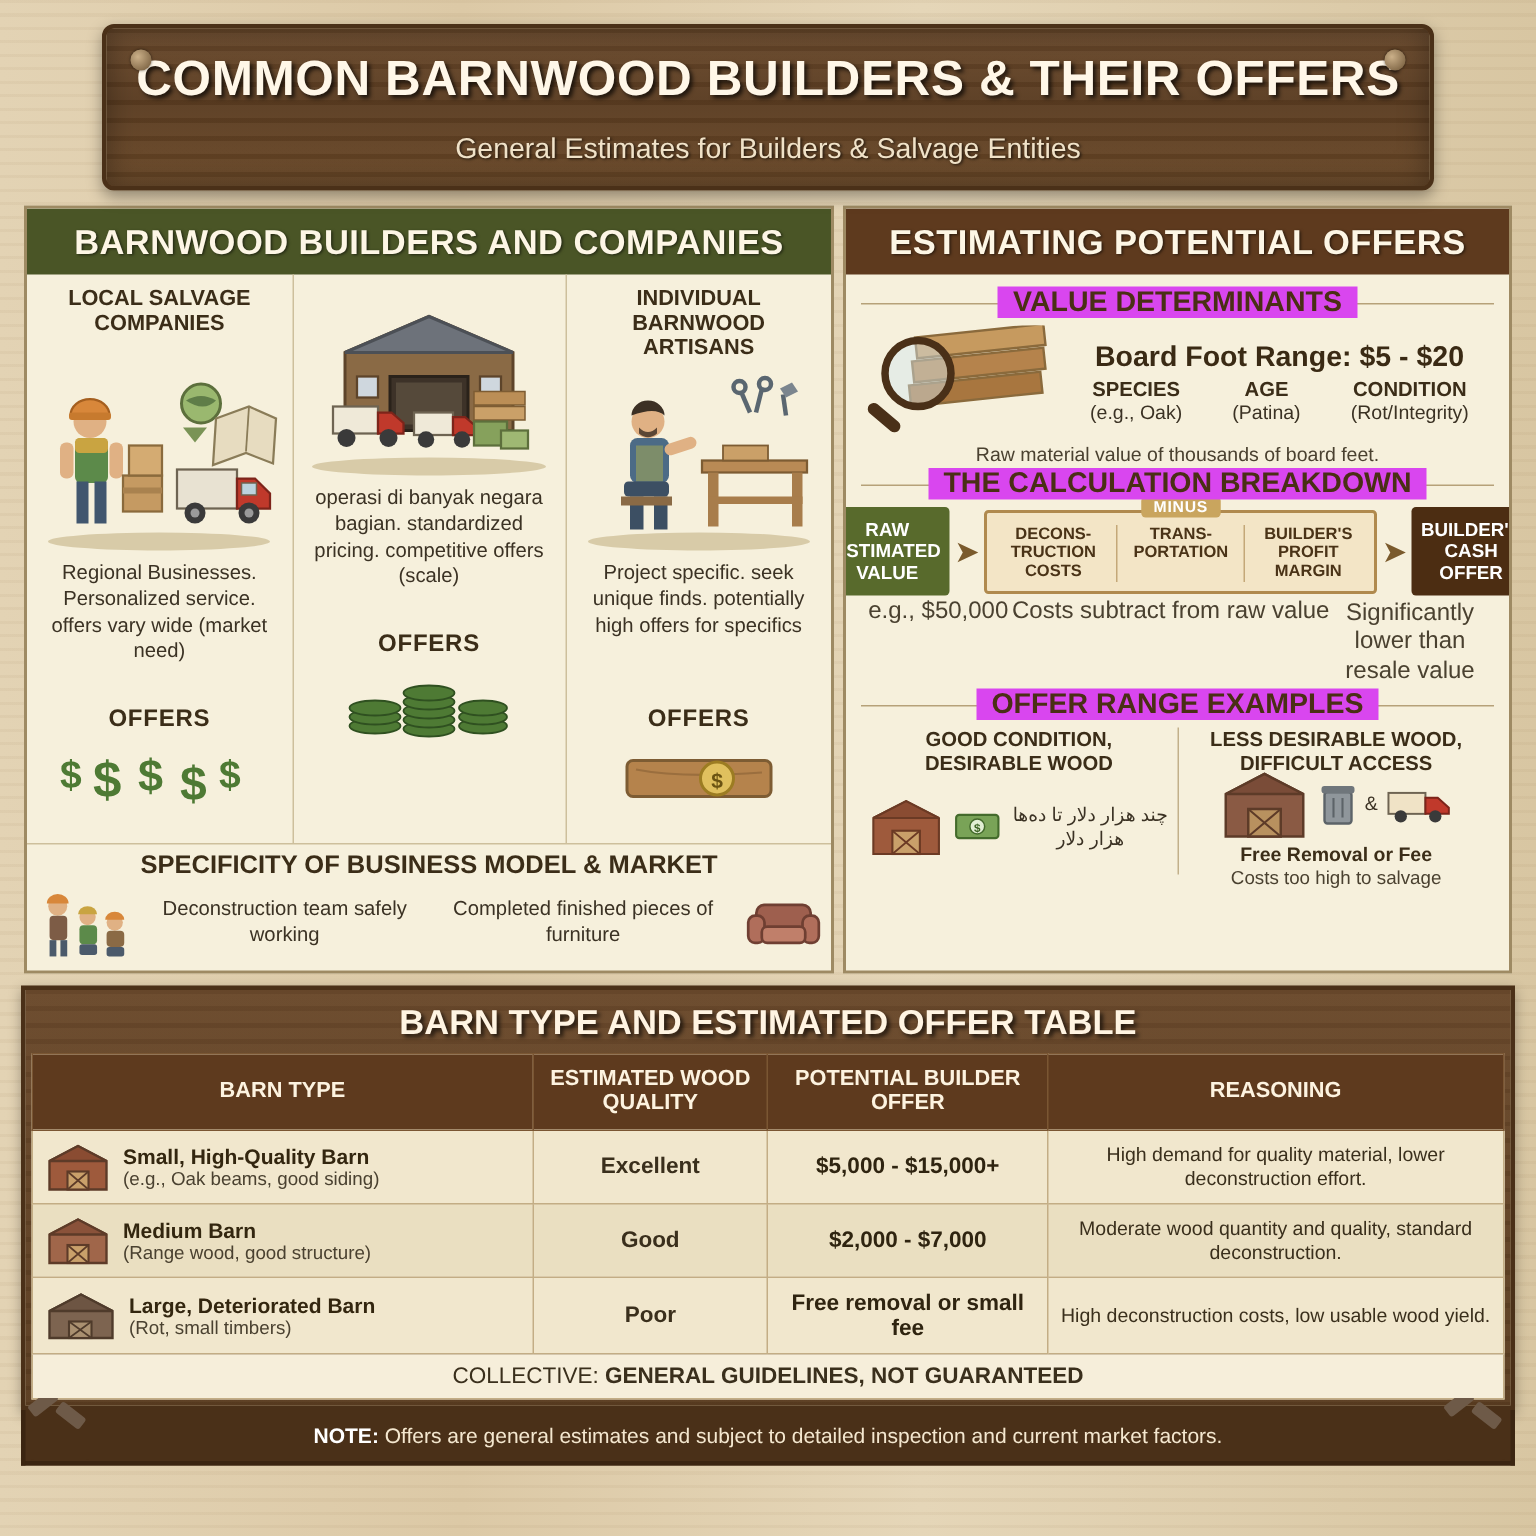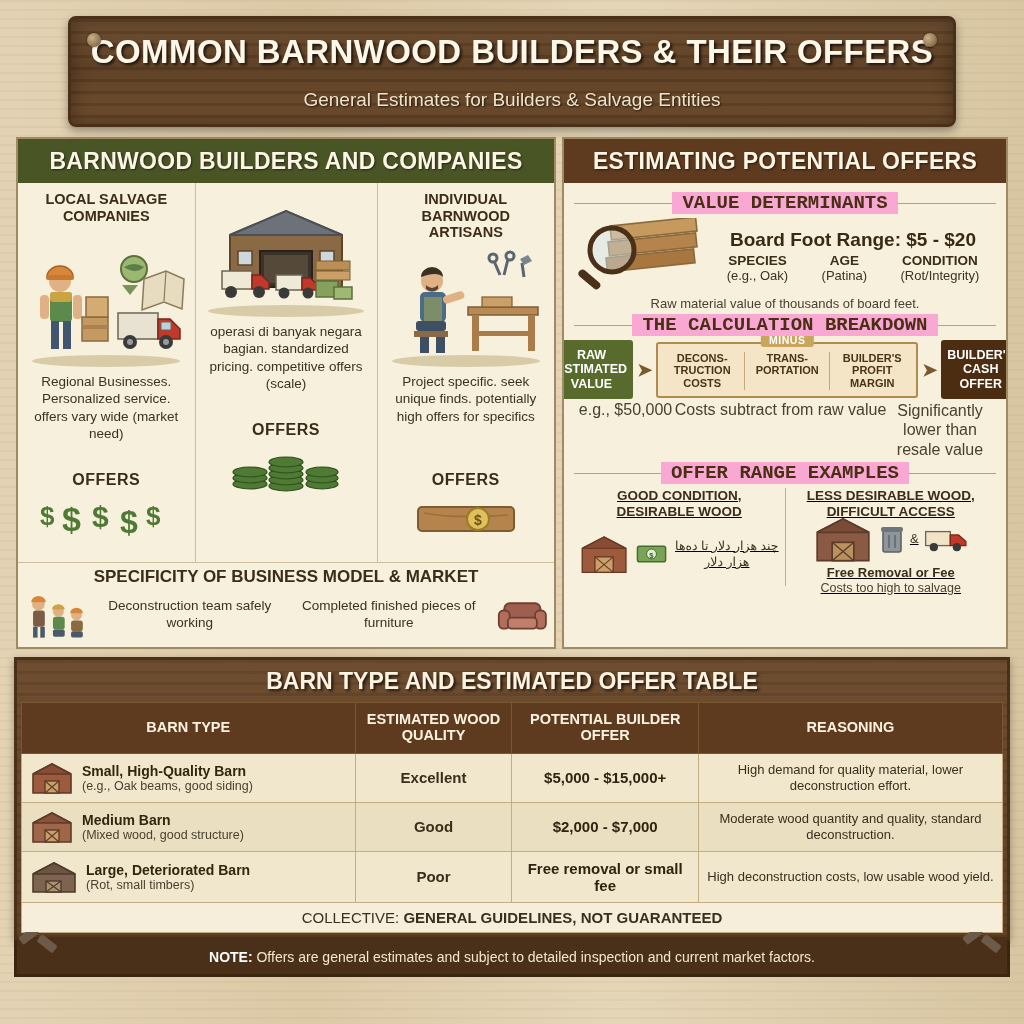--- a/index.html
+++ b/index.html
@@ -166,21 +166,21 @@
   
   .rp { padding: 6px 10px 4px 10px; }
   .rp-sect {
     font-size: 19px;
     font-weight: bold;
     color: #4a2f15;
     text-align: center;
     position: relative;
     margin: 2px 0 4px 0;
   }
-  .rp-sect span.txt { background: #f9a8d4; padding: 0 10px; position: relative; z-index: 2; font-family: Liberation Mono, monospace; }
+  .rp-sect span.txt { background: #d946ef; padding: 0 10px; position: relative; z-index: 2; }
   .rp-sect:before {
     content: "";
     position: absolute;
     left: 0; right: 0; top: 52%;
     border-top: 1px solid #b6a179;
     z-index: 1;
   }
   .board-range {
     text-align: center;
     font-size: 19px;
@@ -277,21 +277,20 @@
   .calc-notes .c { text-align: center; }
 
   .examples {
     display: flex;
     margin-top: 2px;
   }
   .ex {
     flex: 1;
     text-align: center;
     padding: 0 4px;
-    text-decoration: underline;
   }
   .ex + .ex { border-left: 1px solid #c2b08a; }
   .ex-title {
     font-size: 13.5px;
     font-weight: bold;
     color: #3b2d18;
     line-height: 1.2;
   }
   .ex-body {
     display: flex;
@@ -736,21 +735,21 @@
           <td>
             <div class="barn-cell">
               <svg width="44" height="34" viewBox="0 0 44 34">
                 <path d="M3 13 l19 -10 l19 10 v19 h-38z" fill="#a0664a" stroke="#5d3b28" stroke-width="1.6"></path>
                 <path d="M3 13 l19 -10 l19 10z" fill="#8a523a" stroke="#5d3b28" stroke-width="1.6"></path>
                 <rect x="15" y="20" width="14" height="12" fill="#c9a06a" stroke="#5d3b28" stroke-width="1.4"></rect>
                 <path d="M15 20 l14 12 M29 20 l-14 12" stroke="#5d3b28" stroke-width="1.1"></path>
               </svg>
               <div>
                 <div class="barn-name">Medium Barn</div>
-                <div class="barn-sub">(Mixed wood, good structure)</div>
+                <div class="barn-sub">(Range wood, good structure)</div>
               </div>
             </div>
           </td>
           <td class="c qual">Good</td>
           <td class="c offer">$2,000 - $7,000</td>
           <td class="reason">Moderate wood quantity and quality, standard deconstruction.</td>
         </tr>
         <tr>
           <td>
             <div class="barn-cell">

